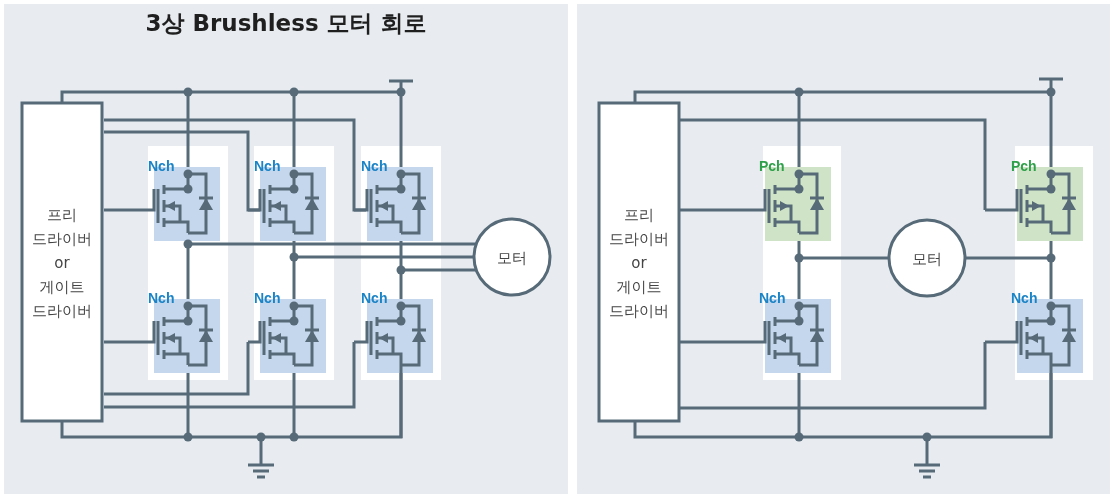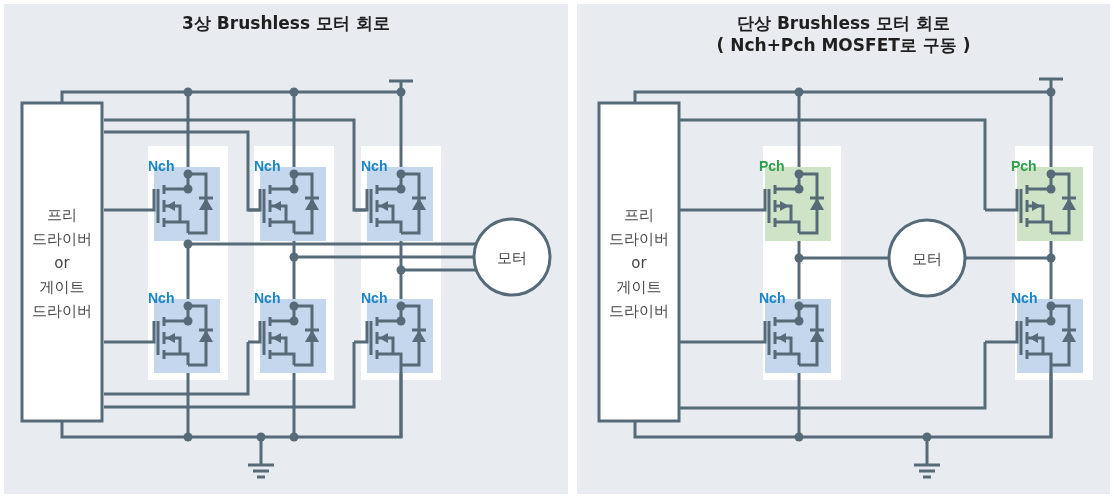--- a/index.html
+++ b/index.html
@@ -1,20 +1,20 @@
 <!DOCTYPE html>
 <html><head>
 <meta charset="utf-8">
 <style>
   html, body { margin:0; padding:0; background:#ffffff; }
   body { width:1114px; height:498px; position:relative; overflow:hidden; font-family:"DejaVu Sans", sans-serif; }
   .panel { position:absolute; top:4px; height:490px; background:#e8ecf0; }
   #left-panel { left:4px; width:564px; }
   #right-panel { left:577px; width:533px; }
-  .title { position:absolute; left:0; right:0; top:8px; text-align:center; font-family:"DejaVu Sans", sans-serif; font-weight:bold; font-size:17px; line-height:22px; color:#1f1f1f; }
+  .title { position:absolute; left:0; right:0; top:8px; text-align:center; font-family:"DejaVu Sans", sans-serif; font-weight:bold; font-size:23px; line-height:22px; color:#1f1f1f; }
   svg { position:absolute; left:0; top:0; }
   .wire { stroke:#566a78; stroke-width:3; fill:none; }
   .dot { fill:#566a78; }
   .lbl-n { fill:#1a84c7; font-weight:bold; font-size:14px; font-family:"Liberation Sans", sans-serif; }
   .lbl-p { fill:#2ea04a; font-weight:bold; font-size:14px; font-family:"Liberation Sans", sans-serif; }
   .drv-text { fill:#444; font-size:15px; font-family:"DejaVu Sans", sans-serif; }
   .motor-text { fill:#444; font-size:15px; font-family:"DejaVu Sans", sans-serif; }
 </style>
 </head>
 <body>
@@ -177,24 +177,20 @@
         <line x1="257" y1="433" x2="257" y2="461" class="wire"></line>
         <line x1="244" y1="461" x2="270" y2="461" class="wire"></line>
         <line x1="249" y1="467" x2="265" y2="467" class="wire"></line>
         <line x1="253" y1="473" x2="261" y2="473" class="wire"></line>
       </g>
       <circle cx="257" cy="433" r="4.5" class="dot"></circle>
     </svg>
 </div>
 
 <div class="panel" id="right-panel">
-  <div class="title">
-    <div>단상 Brushless 모터 회로</div>
-    <div>( Nch+Pch MOSFET로 구동 )</div>
-  </div>
   <svg id="svg-right" width="533" height="490">
       <rect x="186" y="142" width="78" height="234" fill="#ffffff"></rect>
       <rect x="438" y="142" width="78" height="234" fill="#ffffff"></rect>
       <g>
         <line x1="462" y1="75" x2="486" y2="75" class="wire"></line>
         <line x1="474" y1="75" x2="474" y2="89" class="wire"></line>
       </g>
       <polyline points="58,99 58,88 474,88" class="wire"></polyline>
       <circle cx="222" cy="88" r="4.5" class="dot"></circle>
       <circle cx="474" cy="88" r="4.5" class="dot"></circle>

